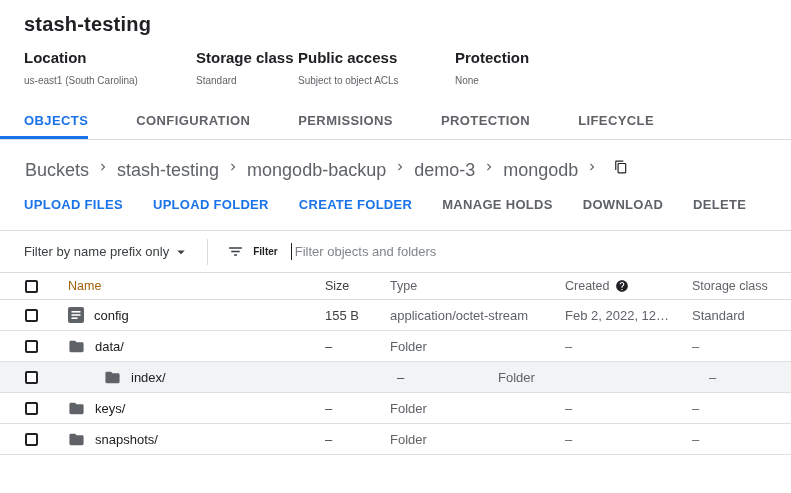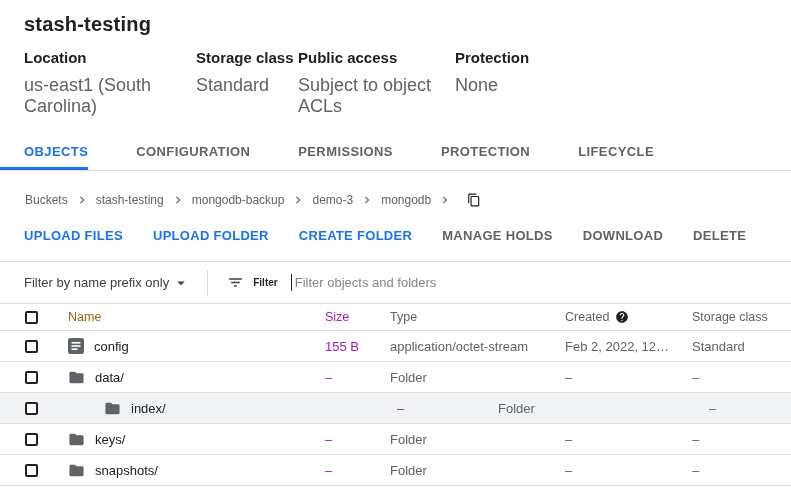--- a/index.html
+++ b/index.html
@@ -10,30 +10,30 @@
     font-family: "Liberation Sans", sans-serif;
   }
   .page { width: 791px; height: 493px; position: relative; }
 
   
   .page-title { font-size: 20px; font-weight: bold; margin: 0; padding: 13px 0 0 24px; letter-spacing: .2px; }
   .meta-row { display: flex; padding: 13px 0 0 24px; }
   .meta-block.m0 { width: 172px; } .meta-block.m1 { width: 102px; }
   .meta-block.m2 { width: 157px; } .meta-block.m3 { width: auto; }
   .meta-label { font-size: 15px; font-weight: bold; color: #202124; }
-  .meta-value { font-size: 18px; color: #5f6368; margin-top: 9px; }
+  .meta-value { font-size: 10px; color: #5f6368; margin-top: 9px; }
 
   
   .tabbar { display: flex; margin-top: 20px; border-bottom: 1px solid #dadce0; }
   .tab { font-size: 13px; font-weight: bold; letter-spacing: .4px; color: #5f6368;
          padding: 7px 0 11px 4px; margin-right: 44px; cursor: pointer; }
   .tab.active { color: #1a73e8; padding-left: 24px; box-shadow: inset 0 -3px 0 #1a73e8; margin-right: 44px; }
 
   
-  .breadcrumb { display: flex; align-items: center; padding-left: 25px; margin-top: 20px; font-size: 12px; color: #5f6368; height: 18px; }
+  .breadcrumb { display: flex; align-items: flex-start; padding-left: 25px; margin-top: 20px; font-size: 18px; color: #5f6368; height: 18px; }
   .crumb { white-space: nowrap; cursor: pointer; }
   .crumb.last { color: #202124; cursor: default; }
   .chev { display: inline-flex; margin: 0 7px; }
   .copy-btn { display: inline-flex; margin-left: 8px; cursor: pointer; }
 
   
   .toolbar { display: flex; padding-left: 24px; margin-top: 19px; }
   .tbtn { font-size: 13px; font-weight: bold; letter-spacing: .3px; color: #1a73e8; margin-right: 30px; cursor: pointer; white-space: nowrap; }
   .tbtn.disabled { color: #5f6368; cursor: default; }
 
@@ -52,21 +52,21 @@
   .filter-input::placeholder { color: #80868b; opacity: 1; }
 
   
   .objects-table { border-top: 1px solid #dadce0; }
   .thead { display: flex; align-items: center; height: 27px; border-bottom: 1px solid #dadce0; color: #5f6368; font-size: 12.5px; }
   .trow { display: flex; align-items: center; height: 31px; border-bottom: 1px solid #e0e0e0; font-size: 13px; }
   .trow.hover { background: #f1f3f4; gap: 36px; }
   .col { flex-shrink: 0; }
   .col.check { width: 68px; padding-left: 25px; }
   .col.name { width: 257px; display: flex; align-items: center; color: #202124; }
-  .col.size { width: 65px; color: #a21caf; }
+  .col.size { width: 65px; color: #404040; }
   .col.type { width: 175px; color: #5f6368; }
   .col.created { width: 127px; color: #5f6368; display: flex; align-items: center; white-space: nowrap; overflow: hidden; }
   .col.storage { flex: 1 1 auto; color: #5f6368; }
   .thead .col.name { color: #a16207; }
   .checkbox { display: block; width: 13px; height: 13px; border: 2px solid #202124; border-radius: 2px; background: #fff; cursor: pointer; }
   .row-icon { display: inline-flex; margin-right: 10px; }
   .name-link { color: #202124; text-decoration: none; cursor: pointer; }
   .help-ic { display: inline-flex; margin-left: 6px; cursor: pointer; }
 </style>
 </head>

